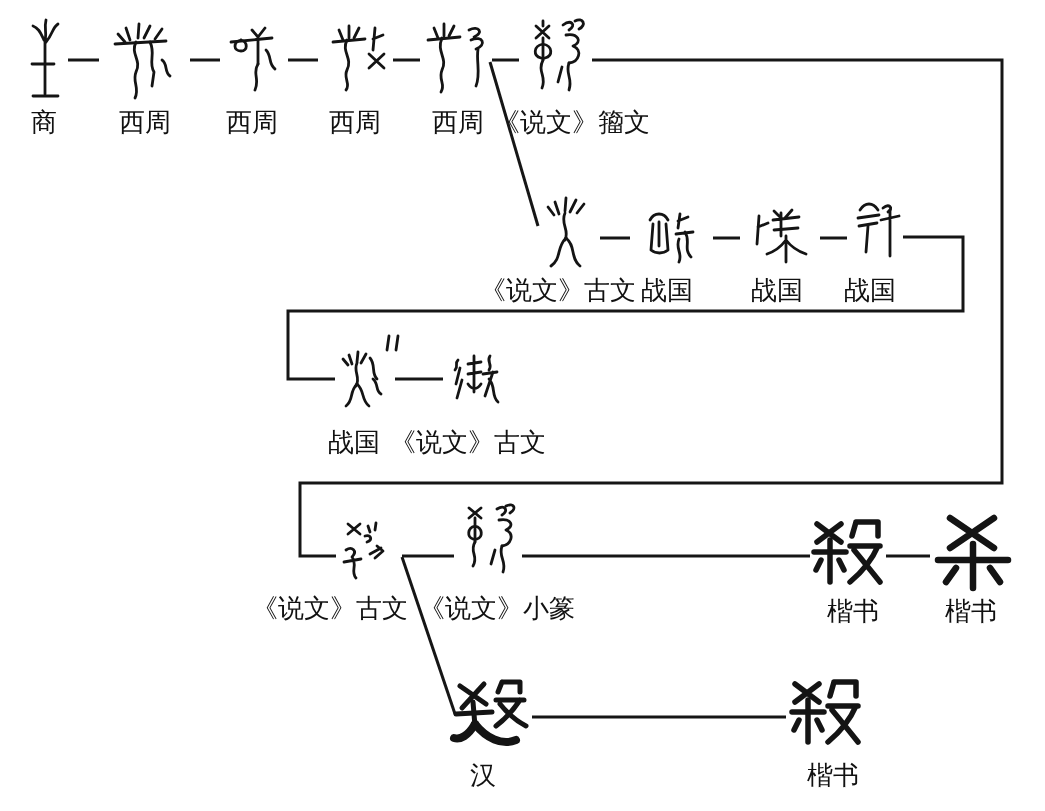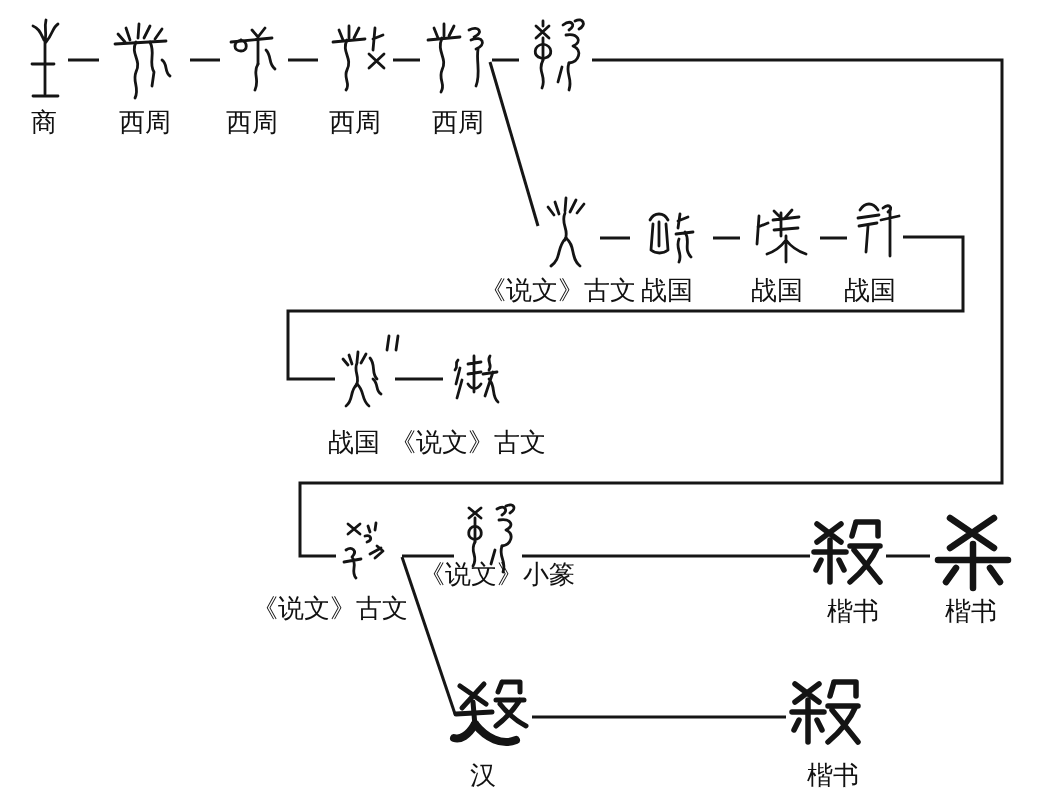--- a/index.html
+++ b/index.html
@@ -163,30 +163,31 @@
     <path d="M9,44 L4,54 M27,44 L32,54"></path>
     <path d="M44,6 H66 V20 M44,6 L40,20"></path>
     <path d="M38,30 H68 M66,30 C60,44 50,56 38,66 M42,34 C52,46 60,56 68,66"></path>
   </svg>
 
   <div class="label" style="left:44px;top:108px">商</div>
   <div class="label" style="left:145px;top:108px">西周</div>
   <div class="label" style="left:252px;top:108px">西周</div>
   <div class="label" style="left:355px;top:108px">西周</div>
   <div class="label" style="left:458px;top:108px">西周</div>
+  <div class="label" style="left:572px;top:108px">《说文》籀文</div>
 
   <div class="label" style="left:558px;top:276px">《说文》古文</div>
   <div class="label" style="left:667px;top:276px">战国</div>
   <div class="label" style="left:777px;top:276px">战国</div>
   <div class="label" style="left:870px;top:276px">战国</div>
 
   <div class="label la" style="left:328px;top:428px">战国</div>
   <div class="label la" style="left:390px;top:428px">《说文》古文</div>
 
   <div class="label" style="left:330px;top:594px">《说文》古文</div>
-  <div class="label" style="left:497px;top:560px">《说文》小篆</div>
+  <div class="label" style="left:497px;top:594px">《说文》小篆</div>
   <div class="label" style="left:853px;top:597px">楷书</div>
   <div class="label" style="left:971px;top:597px">楷书</div>
 
   <div class="label" style="left:483px;top:761px">汉</div>
   <div class="label" style="left:833px;top:761px">楷书</div>
 
 </div>
 
 </body></html>

